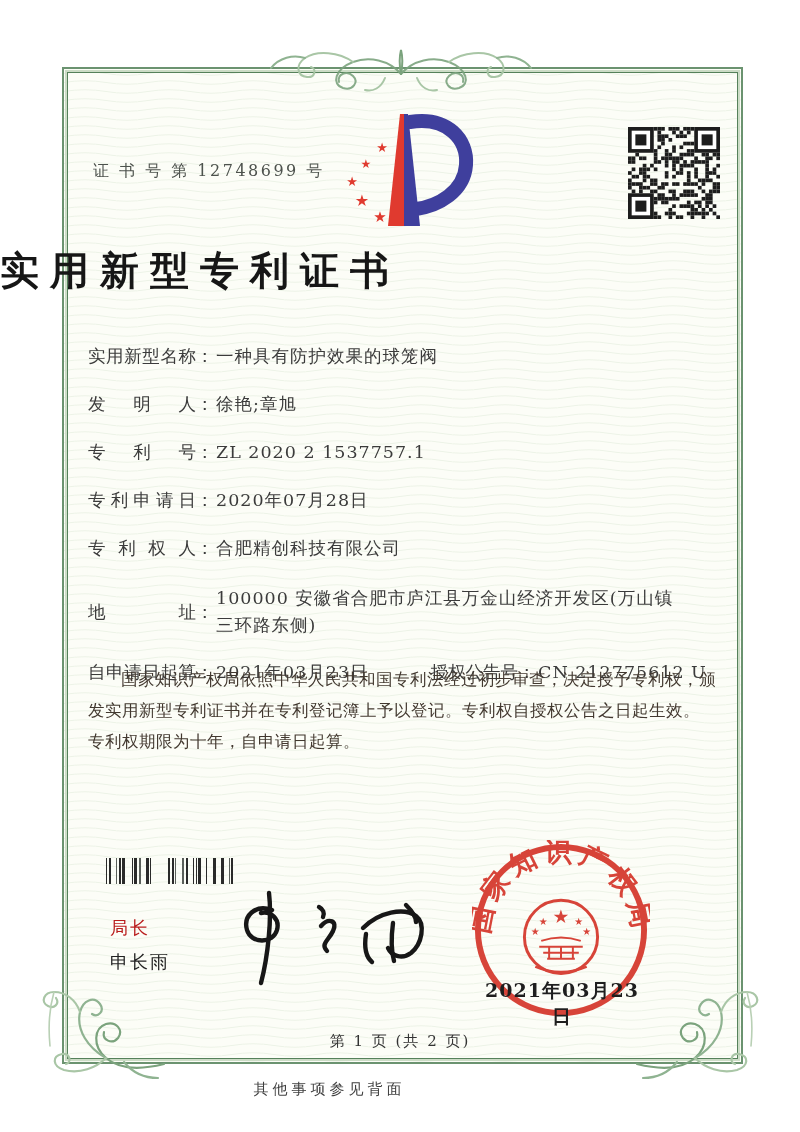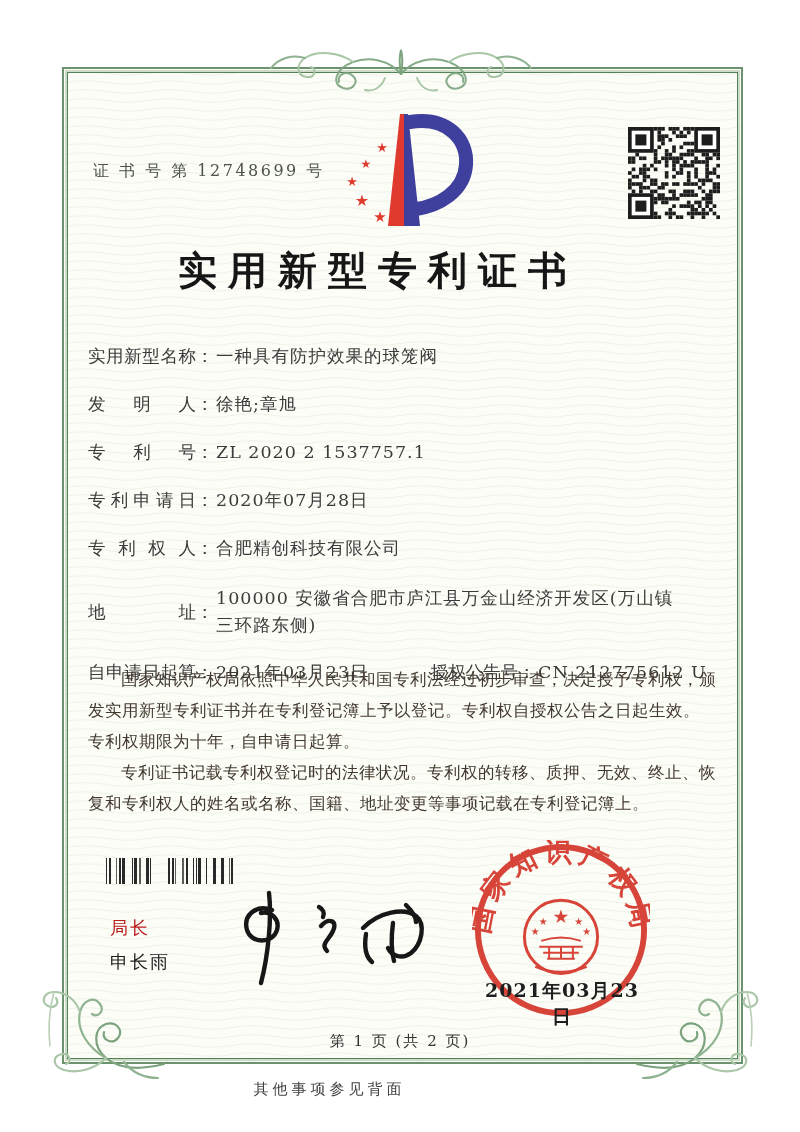--- a/index.html
+++ b/index.html
@@ -8,21 +8,21 @@
   
   .frame{position:absolute;left:62px;top:67px;width:677px;height:993px;
          border:2px solid #6b9370;background:#fcfdf7;}
   .frame-inner{position:absolute;inset:1px;border:2px solid #ccdcc6;}
   .frame-inner2{position:absolute;inset:0px;border:1px solid #55815a;}
   .texture{position:absolute;left:0;top:0;width:100%;height:100%;opacity:.6;}
   
   .cert-number{position:absolute;left:93px;top:126px;font-size:16px;letter-spacing:2.5px;color:#4d524d;margin-top:35px;}
   .logo{position:absolute;left:336px;top:110px;width:140px;height:120px;}
   .qr{position:absolute;left:628px;top:127px;width:92px;height:92px;}
-  .title{position:absolute;left:0;top:244px;width:756px;margin:0;text-align:center;
+  .title{position:absolute;left:0;top:244px;width:756px;margin:0;text-align:left;
          font-size:39px;font-weight:600;letter-spacing:11px;color:#161616;}
   
   .fields{position:absolute;left:88px;top:345px;width:628px;font-size:17.5px;line-height:22px;color:#3b3b3b;}
   .f-row{display:flex;margin-bottom:26px;align-items:center;}
   .f-label{display:inline-block;width:108px;text-align:justify;text-align-last:justify;flex:none;}
   .f-colon{display:inline-block;width:20px;flex:none;}
   .f-value{letter-spacing:1px;}
   .f-row.addr{margin-bottom:0;}
   .f-row.addr .f-value{width:470px;line-height:27px;}
   .f-row.grant{margin-top:22px;margin-bottom:0;}
@@ -389,21 +389,20 @@
       <span class="grant2">
         <span>授权公告号</span>
           <span class="f-colon">：</span>
         <span class="f-value">CN 212775612 U</span>
       </span>
     </div>
   </div>
 
   <div class="body-text">
     <p>国家知识产权局依照中华人民共和国专利法经过初步审查，决定授予专利权，颁发实用新型专利证书并在专利登记簿上予以登记。专利权自授权公告之日起生效。专利权期限为十年，自申请日起算。</p>
-    <p>专利证书记载专利权登记时的法律状况。专利权的转移、质押、无效、终止、恢复和专利权人的姓名或名称、国籍、地址变更等事项记载在专利登记簿上。</p>
   </div>
 
   <svg id="barcode" class="barcode" viewBox="0 0 130 26" xmlns="http://www.w3.org/2000/svg">
       <rect x="3" y="0" width="1" height="26" fill="#2a2a2a"></rect>
       <rect x="6" y="0" width="2" height="26" fill="#2a2a2a"></rect>
       <rect x="13" y="0" width="1" height="26" fill="#5a5f5a"></rect>
       <rect x="16" y="0" width="2" height="26" fill="#2a2a2a"></rect>
       <rect x="19" y="0" width="3" height="26" fill="#2a2a2a"></rect>
       <rect x="29" y="0" width="1" height="26" fill="#2a2a2a"></rect>
       <rect x="31" y="0" width="3" height="26" fill="#2a2a2a"></rect>

